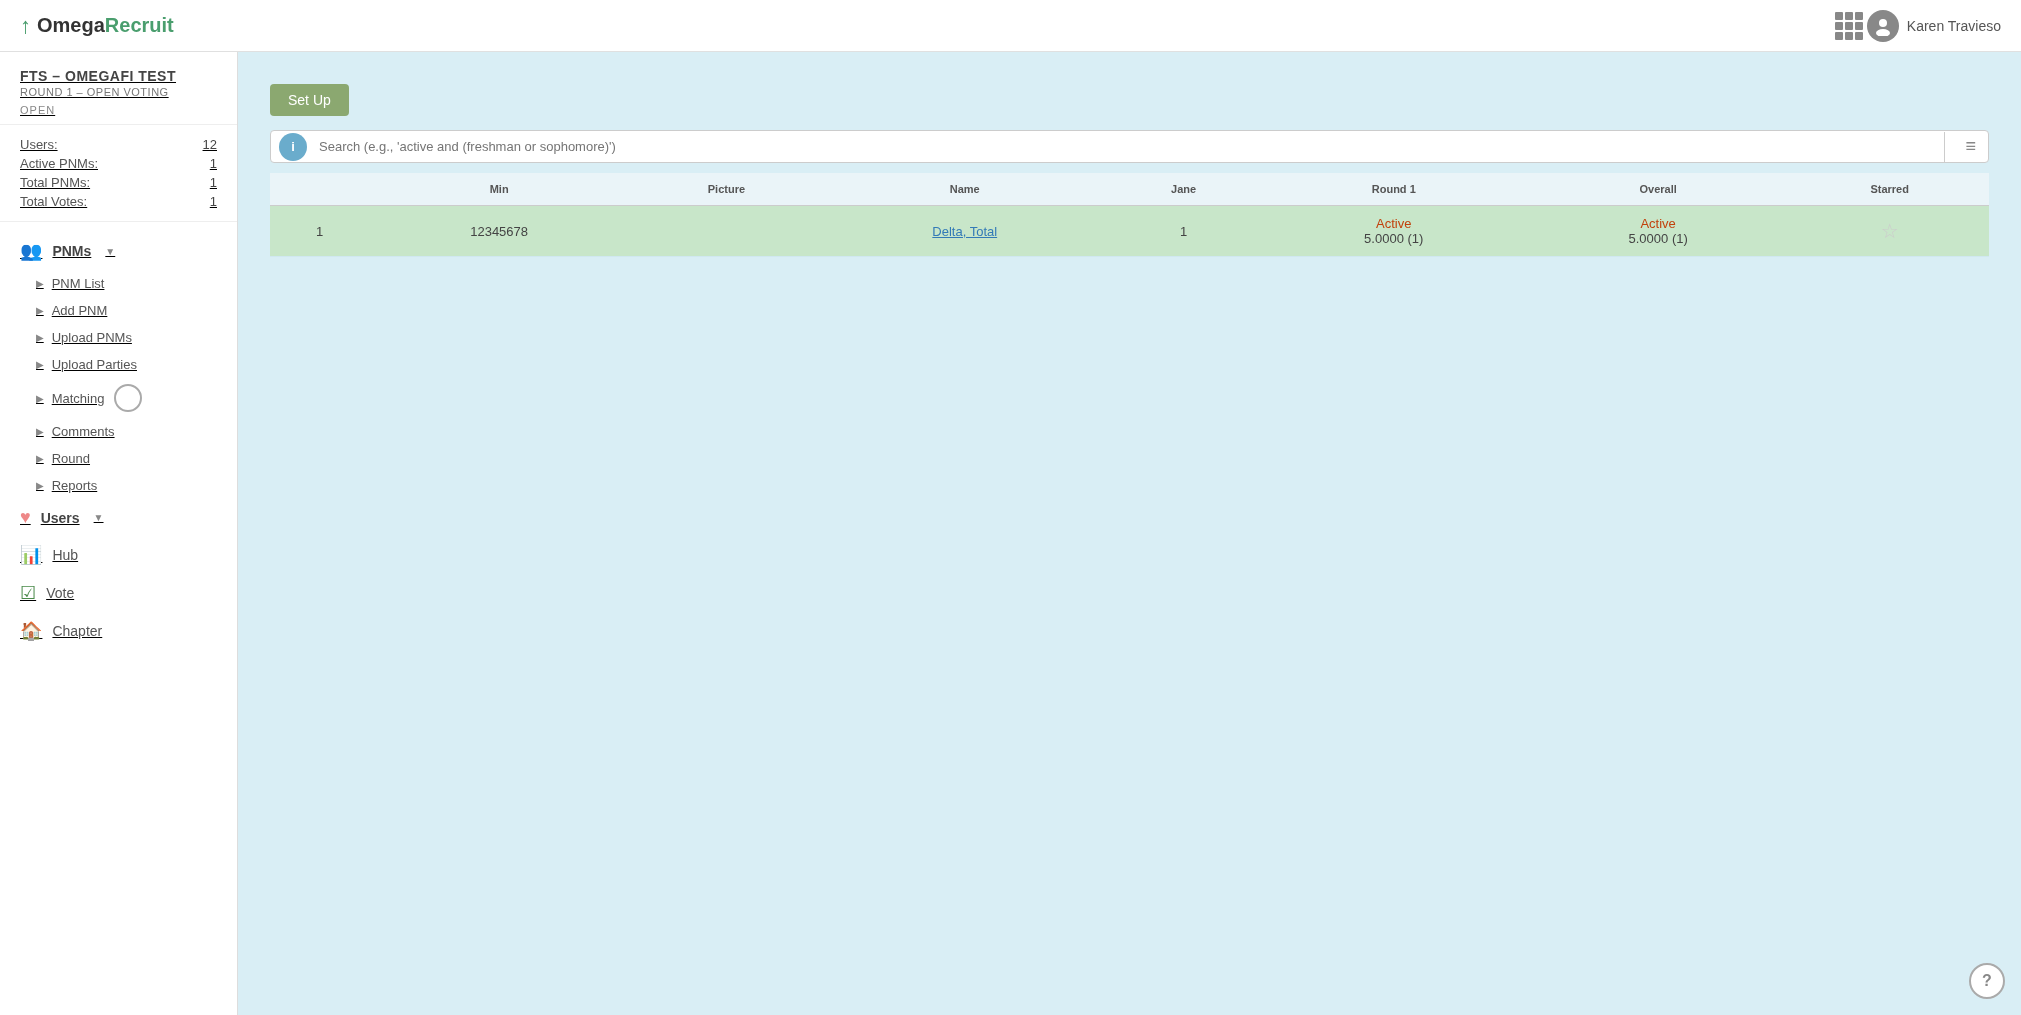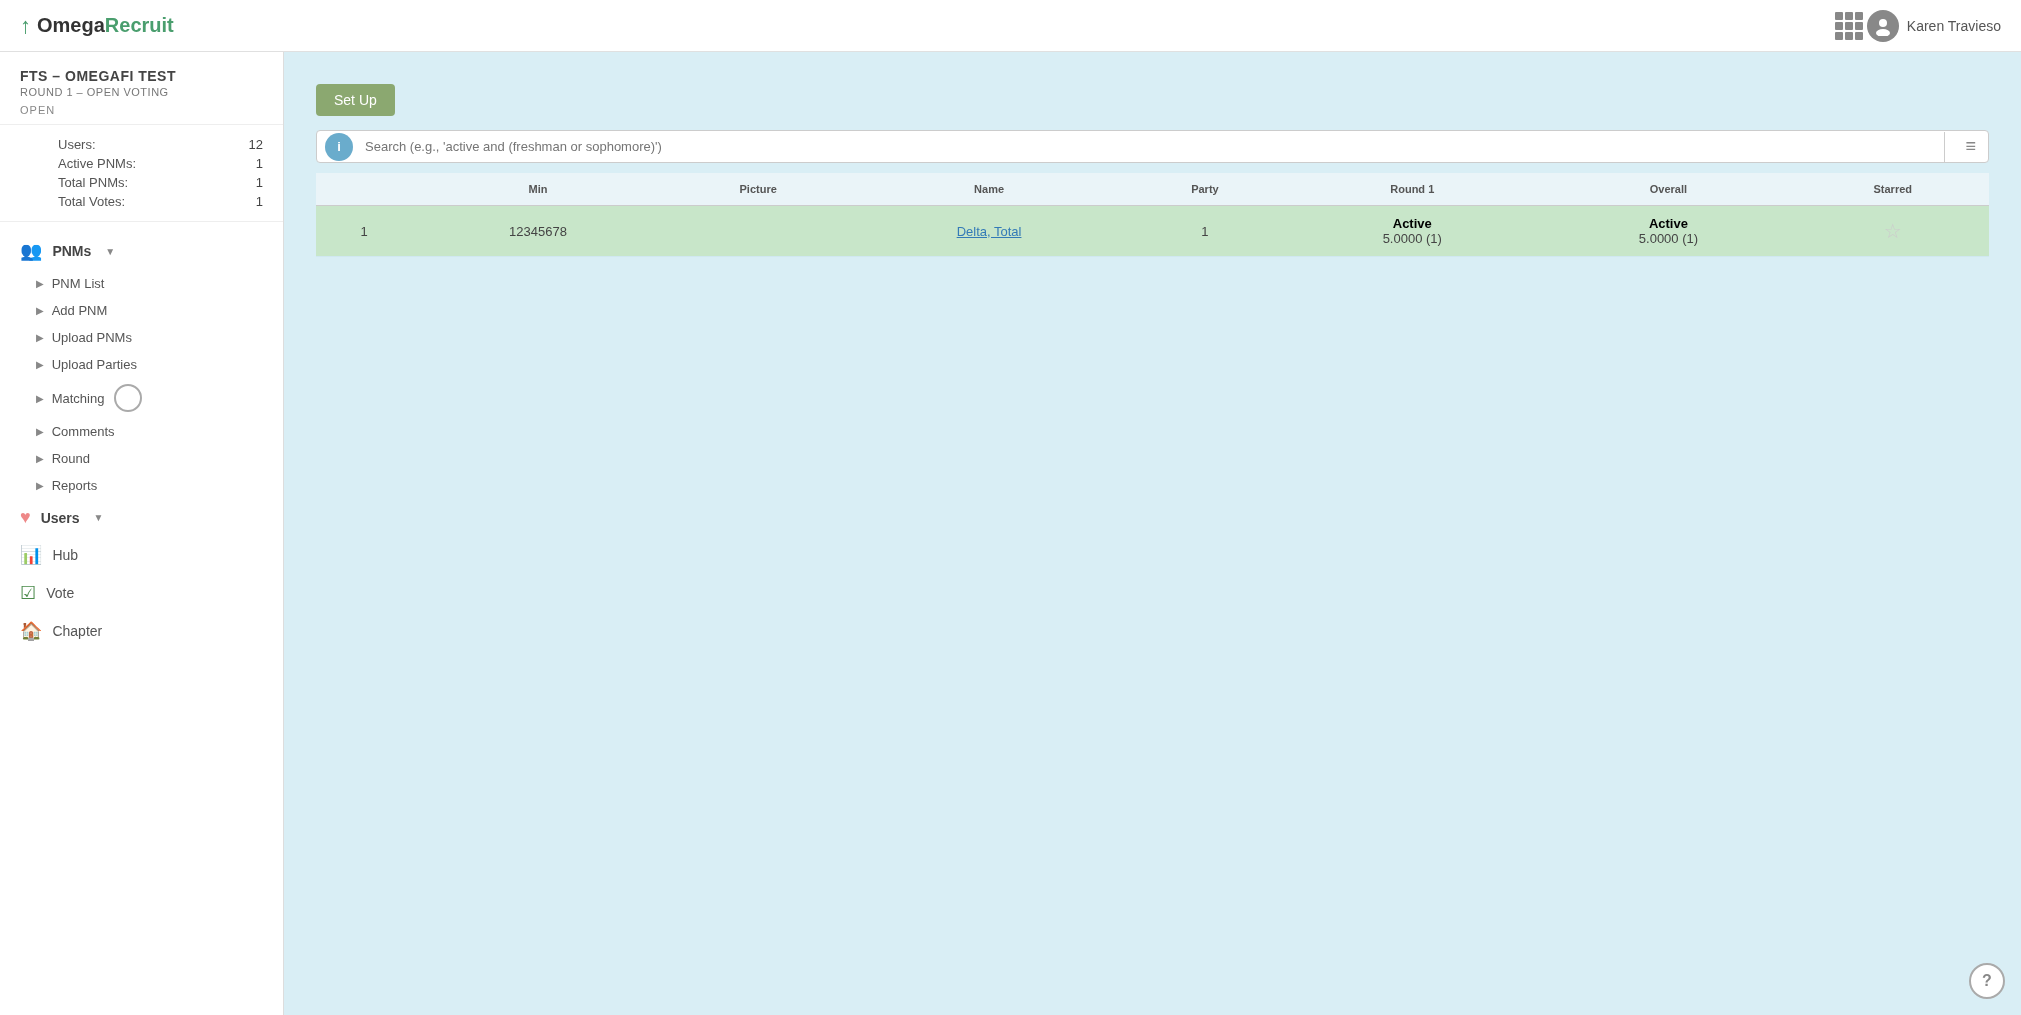--- a/index.html
+++ b/index.html
@@ -70,26 +70,27 @@
 
     
     .main-layout {
       display: flex;
       flex: 1;
       overflow: hidden;
     }
 
     
     .sidebar {
-      width: 284px;
+      width: 238px;
       background: #fff;
       border-right: 1px solid #ddd;
       overflow-y: auto;
       flex-shrink: 0;
       padding-bottom: 16px;
+      text-decoration: underline;
     }
     .sidebar-org {
       padding: 16px 20px 8px;
       border-bottom: 1px solid #eee;
     }
     .sidebar-org-title {
       font-size: 14px;
       font-weight: bold;
       color: #444;
       text-transform: uppercase;
@@ -112,21 +113,20 @@
     .sidebar-stats {
       padding: 10px 20px;
       border-bottom: 1px solid #eee;
     }
     .stat-row {
       display: flex;
       justify-content: space-between;
       font-size: 13px;
       color: #555;
       padding: 2px 0;
-      margin-left: 38px;
     }
     .stat-label { color: #555; }
     .stat-value { color: #444; font-weight: 500; }
 
     .sidebar-nav {
       padding: 10px 0;
     }
     .nav-item-main {
       display: flex;
       align-items: center;
@@ -261,22 +261,22 @@
     }
     .pnm-row-highlight td {
       color: #444;
     }
     .name-link {
       color: #337ab7;
       text-decoration: underline;
       cursor: pointer;
     }
     .active-status {
-      color: #000000;
-      font-weight: 700;
+      color: #c2410c;
+      font-weight: 400;
     }
     .star-icon {
       font-size: 20px;
       color: #ccc;
       cursor: pointer;
     }
 
     
     .help-btn {
       position: fixed;
@@ -431,21 +431,21 @@
       <span class="menu-icon">≡</span>
     </div>
 
     <table class="pnm-table">
       <thead>
         <tr>
           <th></th>
           <th>Min</th>
           <th>Picture</th>
           <th>Name</th>
-          <th>Party</th>
+          <th>Jane</th>
           <th>Round 1</th>
           <th>Overall</th>
           <th>Starred</th>
         </tr>
       </thead>
       <tbody>
         <tr class="pnm-row-highlight">
           <td class="row-num">1</td>
           <td>12345678</td>
           <td></td>

